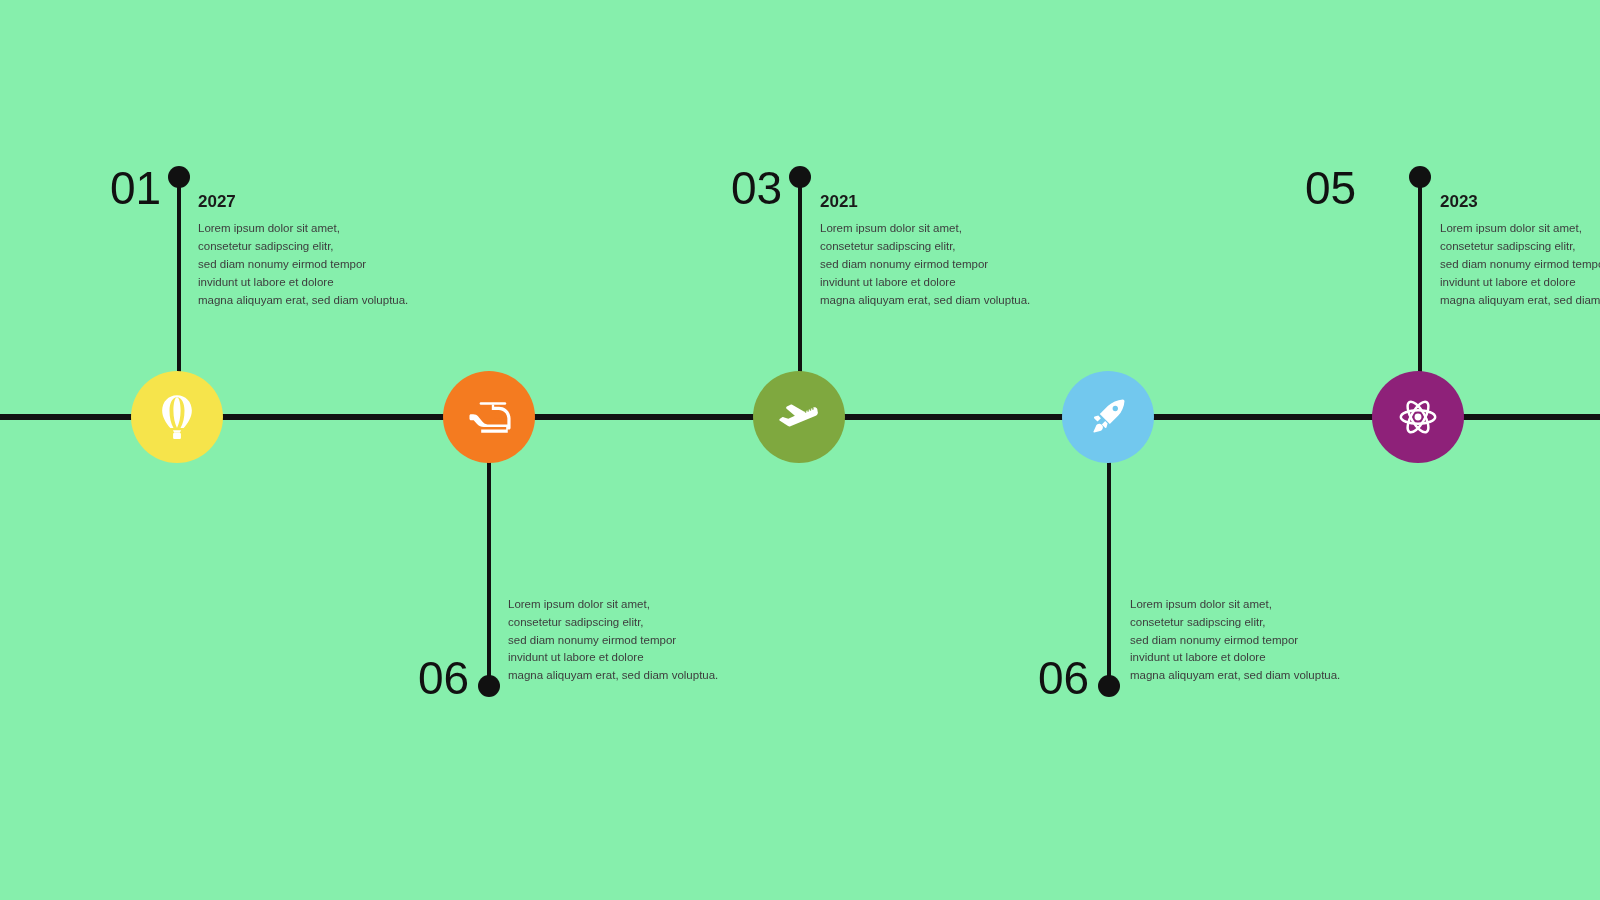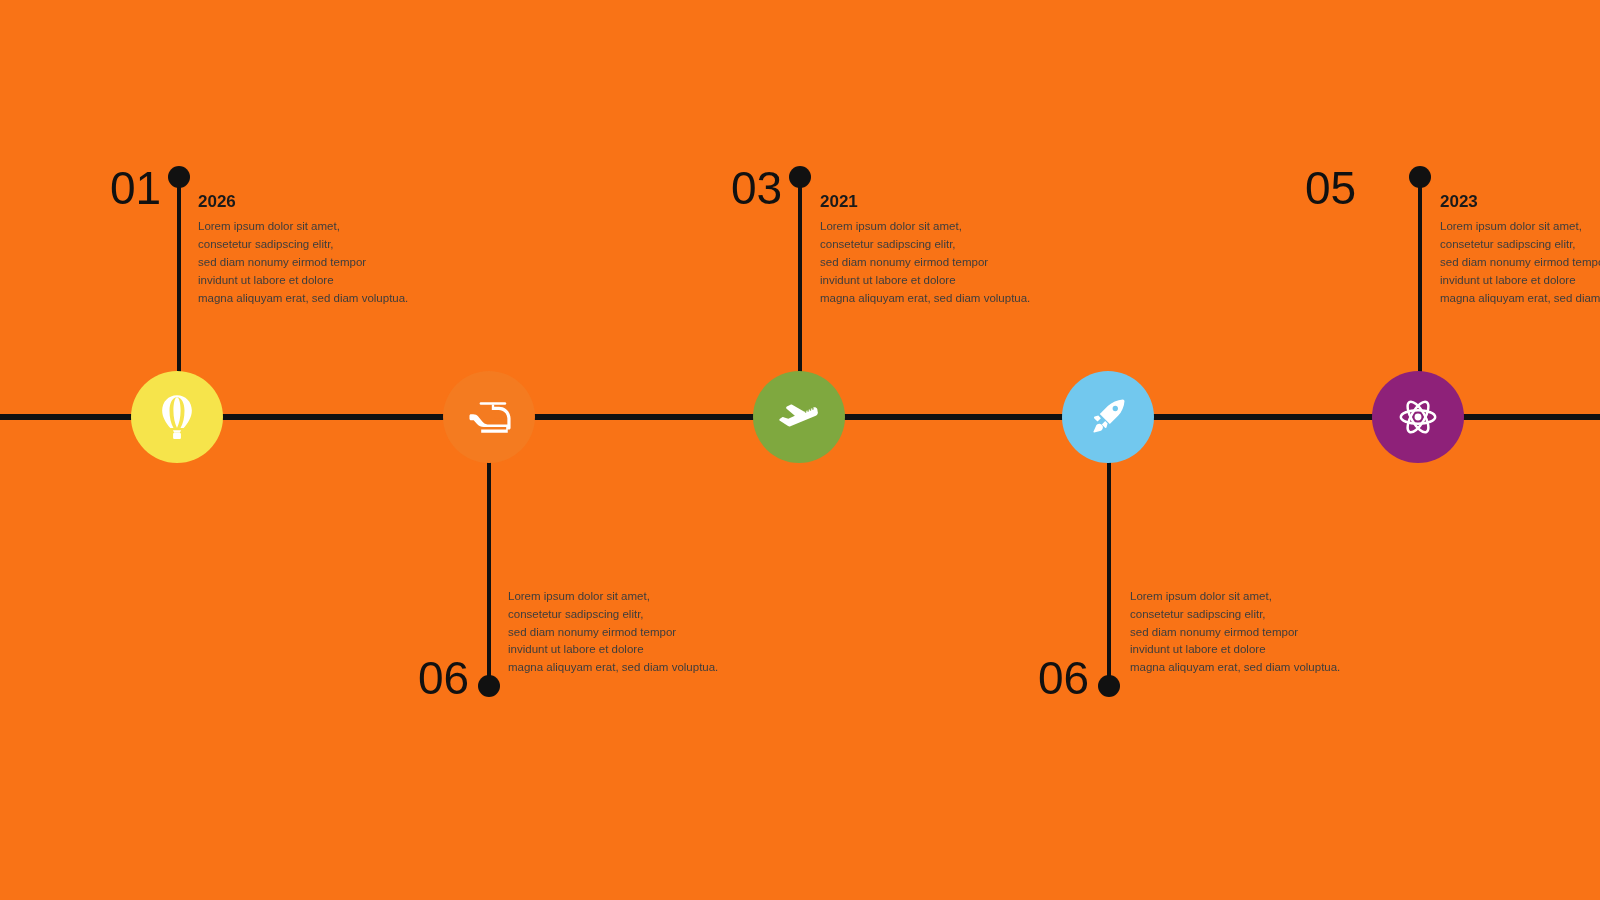--- a/index.html
+++ b/index.html
@@ -2,21 +2,21 @@
 <html><head>
 <meta charset="utf-8">
 <style>
   * { margin:0; padding:0; box-sizing:border-box; }
   html, body {
     width:1600px; height:900px;
     background:#ffffff;
     font-family:"Liberation Sans", sans-serif;
     overflow:hidden;
   }
-  #canvas { position:relative; width:1600px; height:900px; background:#f97316; }
+  #canvas { position:relative; width:1600px; height:900px; background:#86efac; }
 
   
   .axis {
     position:absolute;
     left:0; width:1600px;
     top:414px; height:6px;
     background:#111111;
   }
 
   
@@ -62,36 +62,37 @@
     margin-bottom:6px;
     line-height:1.2;
     white-space:nowrap;
   }
   .block .body {
     font-size:11.5px;
     font-weight:400;
     color:#3d3d3d;
     line-height:1.55;
     white-space:pre-line;
+    margin-top:8px;
   }
   .block.clip { width:175px; overflow:hidden; }
   .block.clip .body { white-space:pre; }
 </style>
 </head>
 <body>
 
 <div id="canvas">
 
   <div class="axis"></div>
 
   <div class="stem" style="left:177px; top:178px; height:240px;"></div>
   <div class="stem-dot" style="left:168px; top:166px;"></div>
   <div class="step-num" style="left:110px; top:165px;">01</div>
   <div class="block" style="left:198px; top:192px;">
-    <div class="year">2026</div>
+    <div class="year">2027</div>
     <div class="body">Lorem ipsum dolor sit amet,
 consetetur sadipscing elitr,
 sed diam nonumy eirmod tempor
 invidunt ut labore et dolore
 magna aliquyam erat, sed diam voluptua.</div>
   </div>
   <div class="node" style="left:131px; top:371px; background:#F6E44B;">
     <span>
       <svg viewBox="0 0 64 64" fill="#ffffff" aria-hidden="true">
         <path d="M32 4c-11 0-19 8.4-19 19.6 0 8.6 5.2 16.6 10.4 22.4h4.1C24 40 22.4 32.4 22.4 23.6 22.4 14 26.3 6.6 32 6.6s9.6 7.4 9.6 17c0 8.8-1.6 16.4-5.1 22.4h4.1C45.8 40.2 51 32.2 51 23.6 51 12.4 43 4 32 4z"></path>

